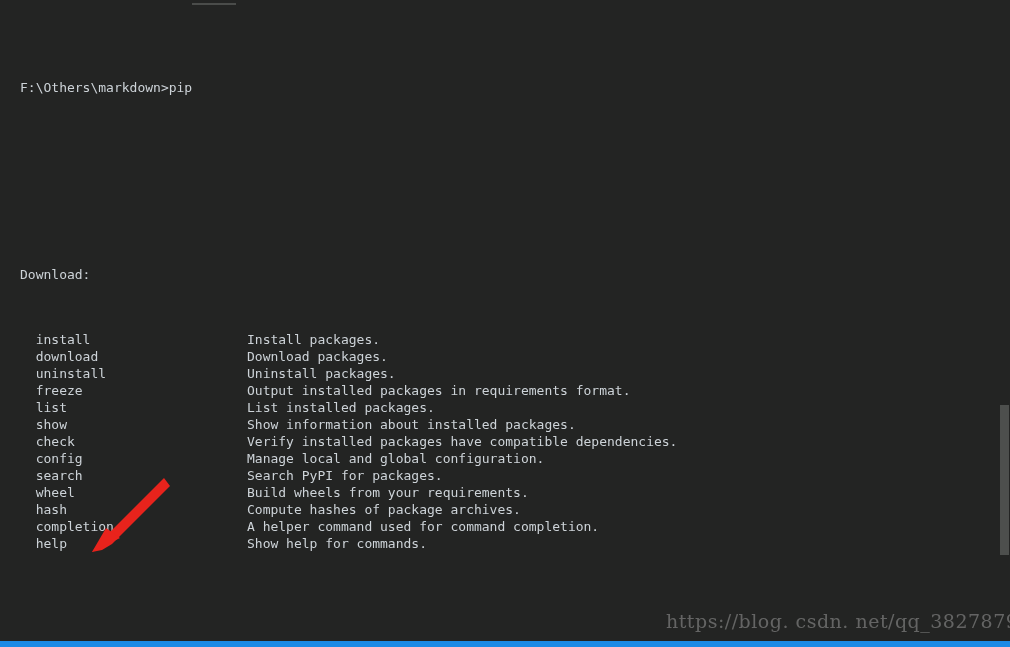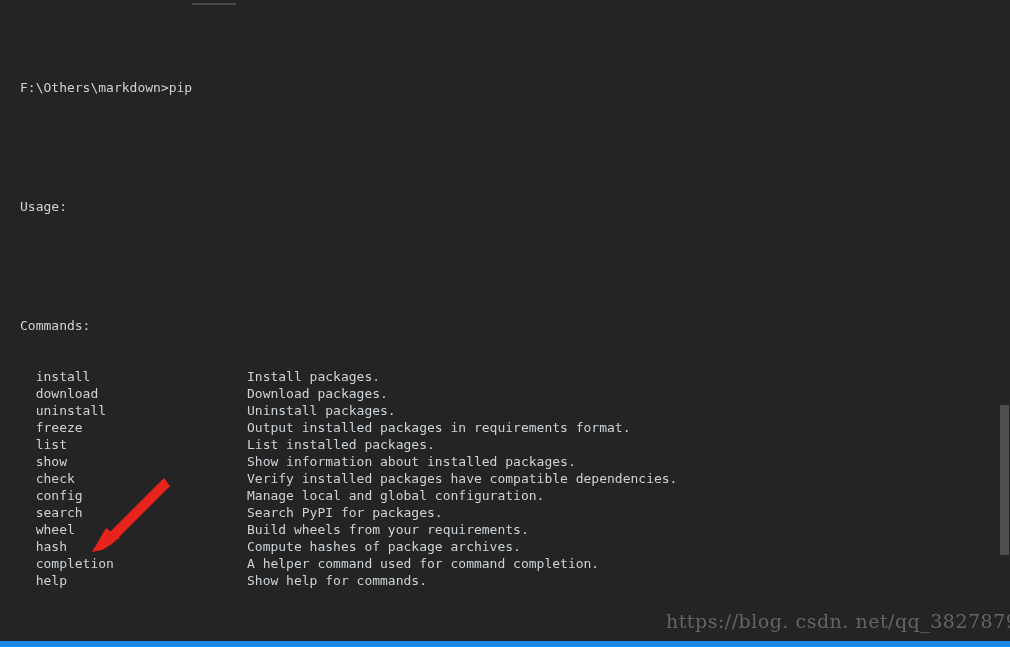--- a/index.html
+++ b/index.html
@@ -45,21 +45,21 @@
     white-space: pre;
   }
   .blank { height: 17px; }
 
   .row {
     display: block;
     height: 17px;
     white-space: pre;
   }
   .term { display: inline-block; }
-  .desc { display: inline-block; }
+  .desc { display: inline-block; margin-top: 14px; }
 
   
   #scrollbar-track {
     position: absolute;
     right: 0;
     top: 0;
     width: 10px;
     height: 647px;
     background: #232423;
   }
@@ -109,24 +109,23 @@
 
 <div id="screen">
 
   <div id="top-tick"></div>
 
   <div id="console">
 
     <span class="line">F:\Others\markdown&gt;pip</span>
     <span class="line blank"></span>
 
-    <span class="line">Usage:</span>
     <span class="line blank"></span>
 
-    <span class="line">Commands:</span>
+    <span class="line">Download:</span>
     <div id="commands-list"><span class="row"><span class="term">  install                    </span><span class="desc">Install packages.</span></span><span class="row"><span class="term">  download                   </span><span class="desc">Download packages.</span></span><span class="row"><span class="term">  uninstall                  </span><span class="desc">Uninstall packages.</span></span><span class="row"><span class="term">  freeze                     </span><span class="desc">Output installed packages in requirements format.</span></span><span class="row"><span class="term">  list                       </span><span class="desc">List installed packages.</span></span><span class="row"><span class="term">  show                       </span><span class="desc">Show information about installed packages.</span></span><span class="row"><span class="term">  check                      </span><span class="desc">Verify installed packages have compatible dependencies.</span></span><span class="row"><span class="term">  config                     </span><span class="desc">Manage local and global configuration.</span></span><span class="row"><span class="term">  search                     </span><span class="desc">Search PyPI for packages.</span></span><span class="row"><span class="term">  wheel                      </span><span class="desc">Build wheels from your requirements.</span></span><span class="row"><span class="term">  hash                       </span><span class="desc">Compute hashes of package archives.</span></span><span class="row"><span class="term">  completion                 </span><span class="desc">A helper command used for command completion.</span></span><span class="row"><span class="term">  help                       </span><span class="desc">Show help for commands.</span></span></div>
 
     
 
     
     
 
   </div>
 
   <div id="scrollbar-track">

